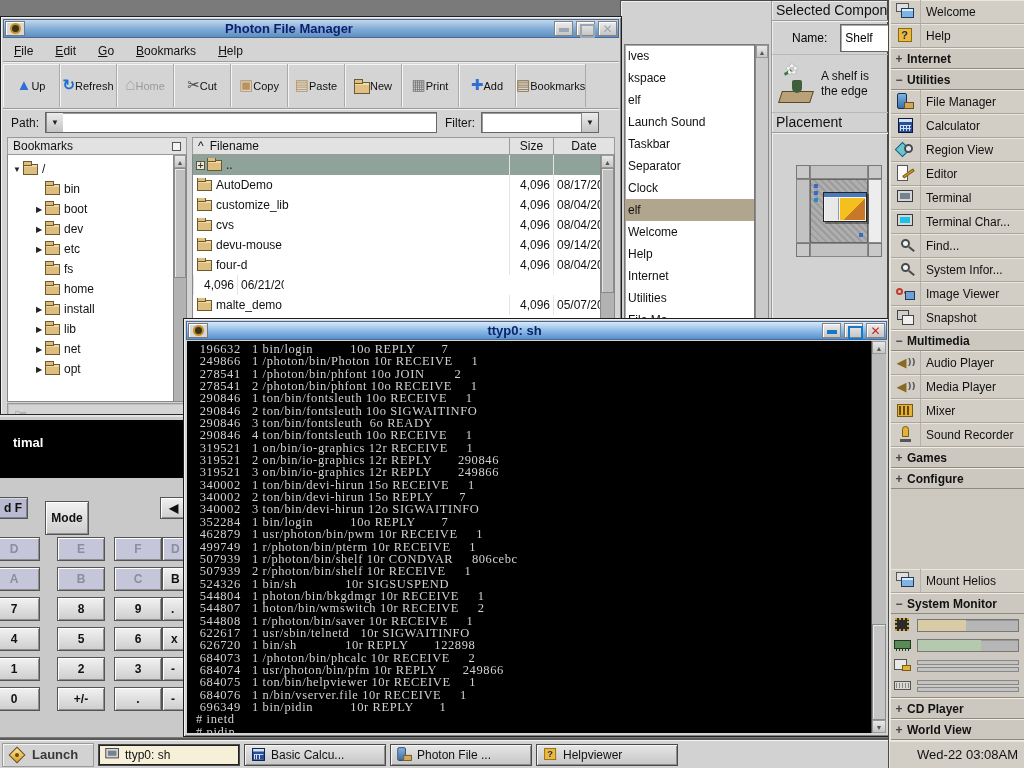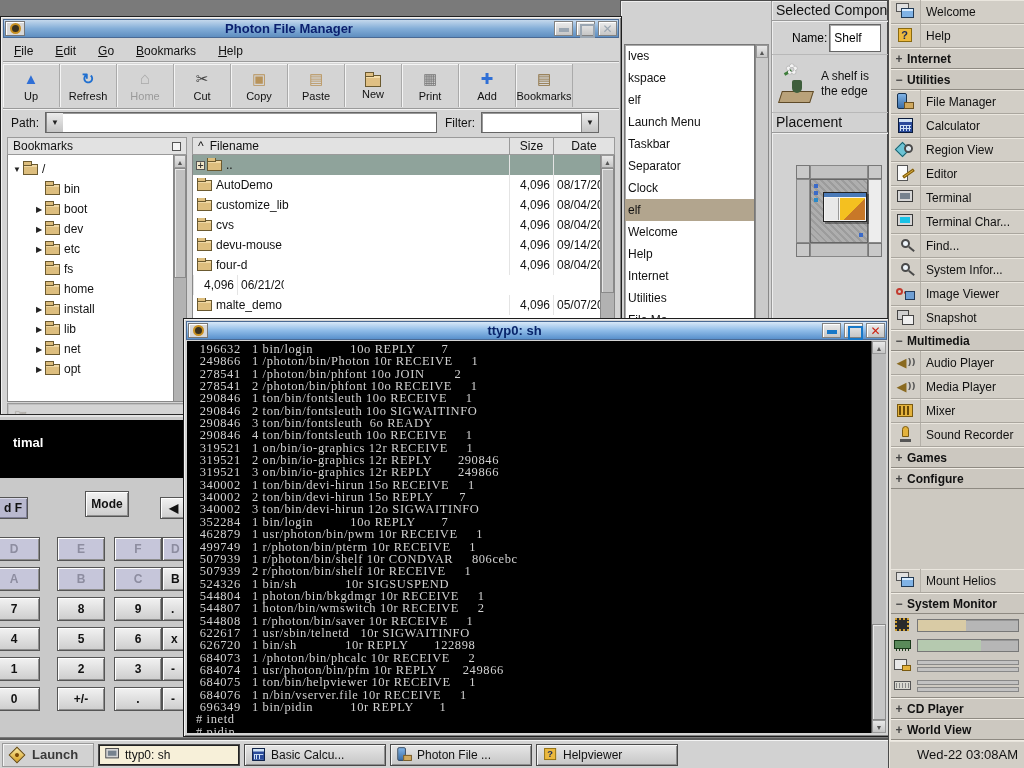--- a/index.html
+++ b/index.html
@@ -19,21 +19,21 @@
   .gray .wbtn.min::after{background:#9aa6b2}
   .gray .wbtn.max::after{border-color:#9aa6b2}
   .gray .wbtn.close::after{color:#9aa6b2}
 
   
   #fm{left:0;top:16px;width:622px;height:415px;z-index:2}
   .menubar{height:22px;display:flex;align-items:center;border-bottom:1px solid #9a9a9a;box-shadow:0 1px 0 #f0f0f0;margin:0 2px}
   .menu-item{display:inline-block;padding:3px 11px;font-size:12px;color:#111}
   .menu-item::first-letter{text-decoration:underline}
   .fm-toolbar{height:47px;display:flex;align-items:center;margin:0 2px;border-bottom:1px solid #9a9a9a;box-shadow:0 1px 0 #f2f2f2}
-  .tbtn{min-width:57px;height:43px;margin:1px 0;display:flex;flex-direction:column;align-items:center;justify-content:center;border-right:1px solid #aaa;box-shadow:inset 1px 1px 0 #f4f4f4;background:#d4d4d4}
+  .tbtn{min-width:57px;height:43px;margin:1px 0;display:flex;flex-direction:row;align-items:center;justify-content:center;border-right:1px solid #aaa;box-shadow:inset 1px 1px 0 #f4f4f4;background:#d4d4d4}
   .tb-ic{height:20px;font-size:15px;line-height:20px}
   .tb-label{font-size:11px;color:#111;margin-top:1px}
   .tbtn.disabled .tb-label{color:#9a9a9a}
   .tb-up::before{content:"\25B2";color:#2f6fd6}
   .tb-refresh::before{content:"\21BB";color:#1f6fd0;font-weight:bold}
   .tb-home::before{content:"\2302";color:#a8a8a8;font-size:17px}
   .tb-cut::before{content:"\2702";color:#444}
   .tb-copy::before{content:"\25A3";color:#b8935a}
   .tb-paste::before{content:"\25A4";color:#b8935a}
   .tb-new{width:16px;height:12px;background:#e0c084;border:1px solid #6b5a30;box-shadow:inset 0 2px 0 #f4ddaa;margin-top:5px;position:relative}
@@ -77,21 +77,21 @@
 
   
   #dialog{position:absolute;left:620px;top:0;width:268px;height:455px;background:#d2d2d2;border:1px solid #4a4a4a;z-index:1;box-shadow:inset 1px 1px 0 #eee}
   .dlg-list{position:absolute;left:3px;top:43px;width:131px;height:300px;background:#fff;border:1px solid #777;box-shadow:inset 1px 1px 0 #aaa;overflow:hidden}
   .dlg-item{height:22px;font-size:12px;color:#111;display:flex;align-items:center;padding-left:3px;white-space:nowrap}
   .dlg-item.selected{background:#b2a58e}
   .dlg-sb{position:absolute;left:134px;top:43px;width:14px;height:300px;background:#cacaca;border:1px solid #888}
   .dlg-right{position:absolute;left:150px;top:0;width:118px;height:455px;border-left:1px solid #9a9a9a;box-shadow:inset 1px 0 0 #eee}
   .sec-hdr{height:20px;display:flex;align-items:end;padding:0 0 2px 4px;font-size:14px;color:#111;border-bottom:1px solid #9a9a9a;box-shadow:0 1px 0 #f0f0f0;white-space:nowrap;overflow:hidden}
   .name-row{height:34px;display:flex;align-items:center;padding-left:20px;font-size:12px;border-bottom:1px solid #b8b8b8}
-  .tfield{background:#fff;border:1px solid #666;box-shadow:inset 1px 1px 0 #aaa;font-size:12px;padding:6px 4px;margin-left:2px;width:52px;white-space:nowrap;overflow:hidden}
+  .tfield{background:#fff;border:1px solid #666;box-shadow:inset 1px 1px 0 #aaa;font-size:12px;padding:6px 4px;margin-left:13px;width:52px;white-space:nowrap;overflow:hidden}
   .desc-row{height:58px;display:flex;align-items:center;border-bottom:1px solid #b8b8b8;padding-left:6px}
   .shelf-ic{width:38px;height:42px;position:relative;flex:none}
   .shelf-ic .base{position:absolute;left:2px;bottom:2px;width:32px;height:12px;background:#b9a27a;border:1px solid #5e4a28;transform:skewX(-18deg)}
   .shelf-ic .vase{position:absolute;left:14px;bottom:12px;width:10px;height:13px;background:#3e5e3c;border-radius:2px 2px 5px 5px}
   .shelf-ic .flower{position:absolute;left:8px;top:-2px;font-size:14px;color:#f4f4f4;text-shadow:0 0 1px #555}
   .shelf-ic .leaf{position:absolute;left:6px;top:8px;width:8px;height:3px;background:#3e7e3c;transform:rotate(-30deg)}
   .desc-text{font-size:12px;color:#111;line-height:15px;padding-left:5px;white-space:nowrap}
   .pv{position:absolute;left:24px;top:32px;width:86px;height:92px;border:1px solid #333;background:#b4b4b4}
   .pvc{position:absolute;background:#c9c9c9;border:1px solid #777}
   .pve{position:absolute;background:#c2c2c2;border:1px solid #888}
@@ -186,21 +186,21 @@
   .task.active{background:#f7f0d9;box-shadow:inset 1px 1px 0 #b8b098,inset -1px -1px 0 #fff;outline:1px solid #222;outline-offset:-2px}
 </style>
 </head>
 <body>
 
 <div id="dialog">
   <div class="dlg-list" id="dlg-list">
       <div class="dlg-item">lves</div>
       <div class="dlg-item">kspace</div>
       <div class="dlg-item">elf</div>
-      <div class="dlg-item">Launch Menu</div>
+      <div class="dlg-item">Launch Sound</div>
       <div class="dlg-item">Taskbar</div>
       <div class="dlg-item">Separator</div>
       <div class="dlg-item">Clock</div>
       <div class="dlg-item selected">elf</div>
       <div class="dlg-item">Welcome</div>
       <div class="dlg-item">Help</div>
       <div class="dlg-item">Internet</div>
       <div class="dlg-item">Utilities</div>
       <div class="dlg-item">File Ma</div>
     </div>
@@ -474,21 +474,21 @@
     <span class="hand">☞<i></i></span>
   </div>
 </div>
 
 <div id="calc">
   <div class="calc-display">
     <span>timal</span>
   </div>
   <div id="calc-btns" style="position:absolute;inset:0">
       <div class="cbtn lav" style="left: -2px; top: 82px; width: 30px; height: 22px;">d F</div>
-      <div class="cbtn" style="left: 45px; top: 76px; width: 44px; height: 26px; margin-left: 40px;">Mode</div>
+      <div class="cbtn" style="left: 45px; top: 86px; width: 44px; height: 34px;">Mode</div>
       <div class="cbtn left-al" style="left: 160px; top: 82px; width: 40px; height: 22px;">◀</div>
       <div class="cbtn hexoff" style="left: -12px; top: 122px; width: 52px; height: 24px;">D</div>
       <div class="cbtn hexoff" style="left: 57px; top: 122px; width: 48px; height: 24px;">E</div>
       <div class="cbtn hexoff" style="left: 114px; top: 122px; width: 48px; height: 24px;">F</div>
       <div class="cbtn hexoff left-al" style="left: 162px; top: 122px; width: 48px; height: 24px;">D</div>
       <div class="cbtn hexoff" style="left: -12px; top: 152px; width: 52px; height: 24px;">A</div>
       <div class="cbtn hexoff" style="left: 57px; top: 152px; width: 48px; height: 24px;">B</div>
       <div class="cbtn hexoff" style="left: 114px; top: 152px; width: 48px; height: 24px;">C</div>
       <div class="cbtn left-al" style="left: 162px; top: 152px; width: 48px; height: 24px;">B</div>
       <div class="cbtn" style="left: -12px; top: 182px; width: 52px; height: 24px;">7</div>

